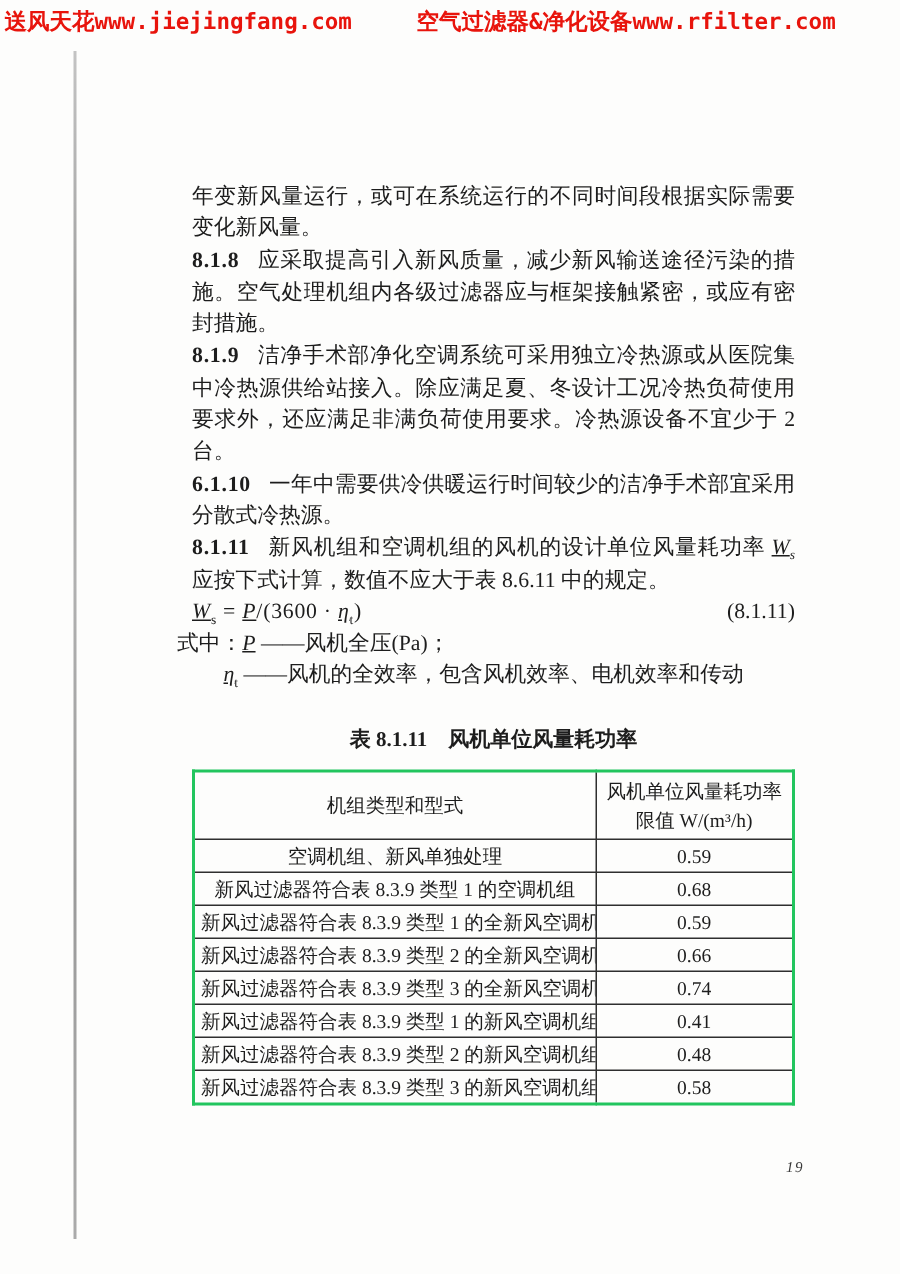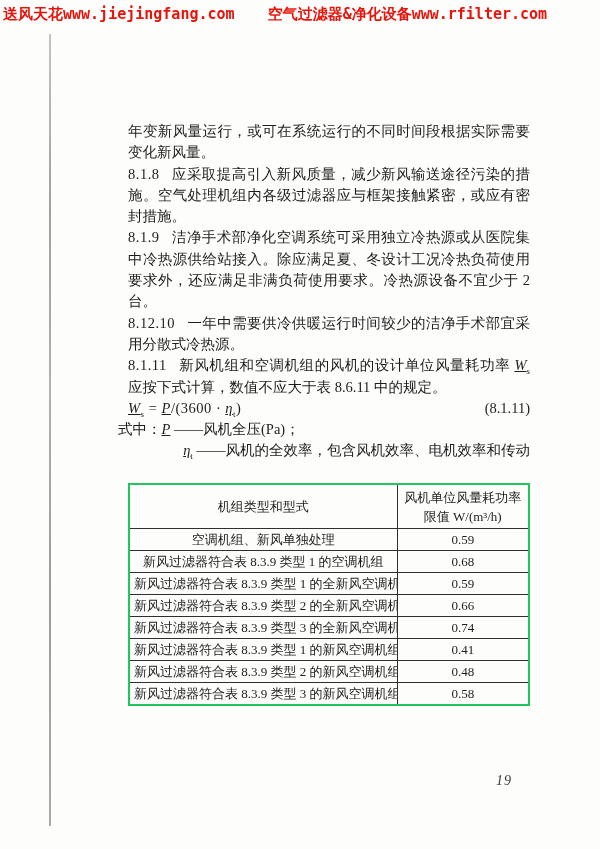--- a/index.html
+++ b/index.html
@@ -13,51 +13,51 @@
   }
   .header-links {
     position: absolute;
     top: 5px; left: 3px;
     font-family: "DejaVu Sans Mono", monospace;
     font-size: 15px;
     color: #e8140c;
     white-space: nowrap;
     font-weight: bold;
   }
-  .header-links .site2 { margin-left: 24px; }
+  .header-links .site2 { margin-left: 34px; }
   .scan-line {
     position: absolute;
     left: 49px; top: 34px;
     width: 2px; height: 792px;
     background: linear-gradient(#b9b9b9, #8f8f8f 22%, #a3a3a3 45%, #898989 70%, #9c9c9c);
     opacity: 0.85;
   }
   .content {
     position: absolute;
     left: 128px; top: 121px;
     width: 402px;
     font-size: 14.5px;
     line-height: 21.3px;
     text-align: justify;
   }
   .content p { margin: 0; }
   .sec-num {
-    font-weight: normal;
+    font-weight: bold;
     margin-right: 12px;
     letter-spacing: 0.5px;
   }
   .var { font-style: italic; text-decoration: underline; }
   sub { font-size: 9px; line-height: 0; }
   .formula-line {
     position: relative;
   }
   .formula-line .formula { display: inline-block; margin-right: 34px; letter-spacing: 0.5px; }
   .eq-num { position: absolute; right: 0; top: 0; }
   .where { margin-left: -10px; }
-  .where .ind1 { padding-left: 31px; text-align: right; }
+  .where .ind1 { padding-left: 31px; text-align: left; }
   .where .ind2 { padding-left: 85px; text-align: left; }
   .tbl-block { margin-top: 21px; }
   .tbl-title {
     text-align: center;
     font-weight: bold;
     font-size: 14px;
     margin-bottom: 9px;
   }
   table.limits {
     border-collapse: collapse;
@@ -79,23 +79,23 @@
     margin-top: 12px;
     margin-left: -14px;
     width: 434px;
     font-size: 12.5px;
     line-height: 22px;
     text-align: left;
   }
   .note .line2 { padding-left: 37px; }
   .page-num {
     position: absolute;
-    left: 496px; top: 773px;
+    left: 524px; top: 773px;
     font-style: italic;
-    font-size: 14px;
+    font-size: 10px;
     color: #3a3a3a;
     letter-spacing: 1px;
   }
 </style>
 </head>
 <body>
 
 <div class="header-links">
   <span class="site1">送风天花www.jiejingfang.com</span>
   <span class="site2">空气过滤器&amp;净化设备www.rfilter.com</span>
@@ -103,35 +103,36 @@
 
 <div class="scan-line"></div>
 
 <div class="content">
   <p>年变新风量运行，或可在系统运行的不同时间段根据实际需要变化新风量。</p>
 
   <p><span class="sec-num">8.1.8</span><span>应采取提高引入新风质量，减少新风输送途径污染的措施。空气处理机组内各级过滤器应与框架接触紧密，或应有密封措施。</span></p>
 
   <p><span class="sec-num">8.1.9</span><span>洁净手术部净化空调系统可采用独立冷热源或从医院集中冷热源供给站接入。除应满足夏、冬设计工况冷热负荷使用要求外，还应满足非满负荷使用要求。冷热源设备不宜少于 2 台。</span></p>
 
-  <p><span class="sec-num">8.12.10</span><span>一年中需要供冷供暖运行时间较少的洁净手术部宜采用分散式冷热源。</span></p>
+  <p><span class="sec-num">6.1.10</span><span>一年中需要供冷供暖运行时间较少的洁净手术部宜采用分散式冷热源。</span></p>
 
   <p><span class="sec-num">8.1.11</span><span>新风机组和空调机组的风机的设计单位风量耗功率 </span><span class="var"><span>W</span><sub>s</sub></span><span>应按下式计算，数值不应大于表 8.6.11 中的规定。</span></p>
 
   <p class="formula-line">
     <span class="formula"><span class="var">W</span><sub>s</sub><span> = </span><span class="var">P</span><span>/(3600 · </span><span class="var">η</span><sub>t</sub><span>)</span></span>
     <span class="eq-num">(8.1.11)</span>
   </p>
 
   <div class="where">
     <p><span>式中：</span><span class="var">P</span><span> ——风机全压(Pa)；</span></p>
     <p class="ind1"><span class="var">η</span><sub>t</sub><span> ——风机的全效率，包含风机效率、电机效率和传动</span></p>
   </div>
 
   <div class="tbl-block">
+    <div class="tbl-title">表 8.1.11　风机单位风量耗功率</div>
     <table class="limits">
       <colgroup>
           <col class="c1">
           <col class="c2">
         </colgroup>
       <thead>
         <tr>
           <th>机组类型和型式</th>
           <th><span>风机单位风量耗功率</span><br><span>限值 W/(m³/h)</span></th>
         </tr>

